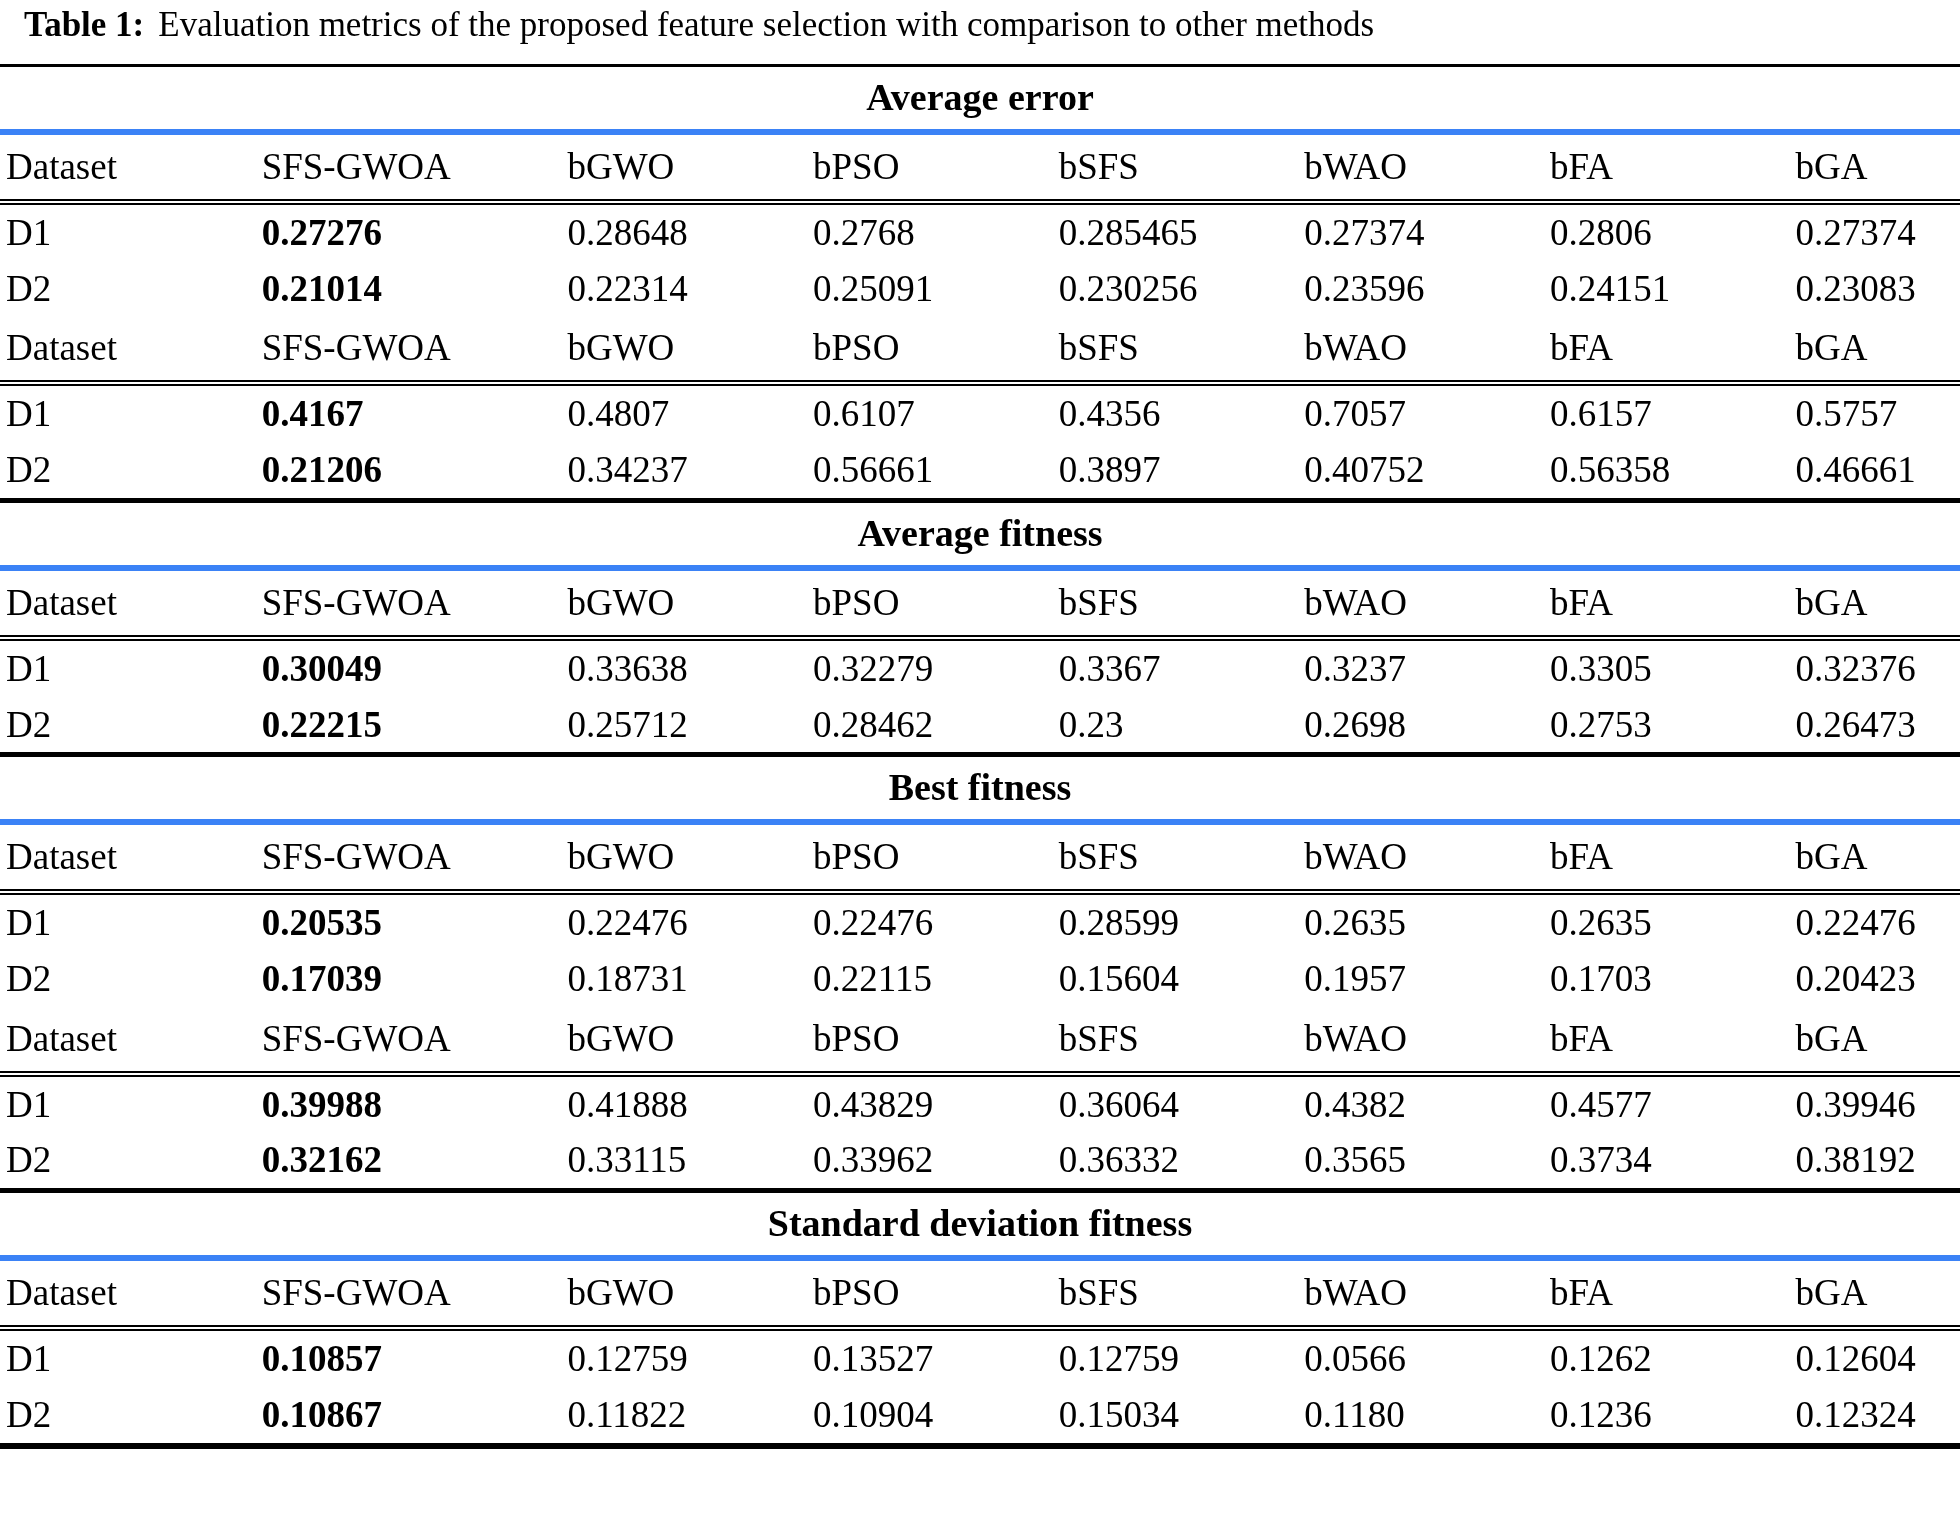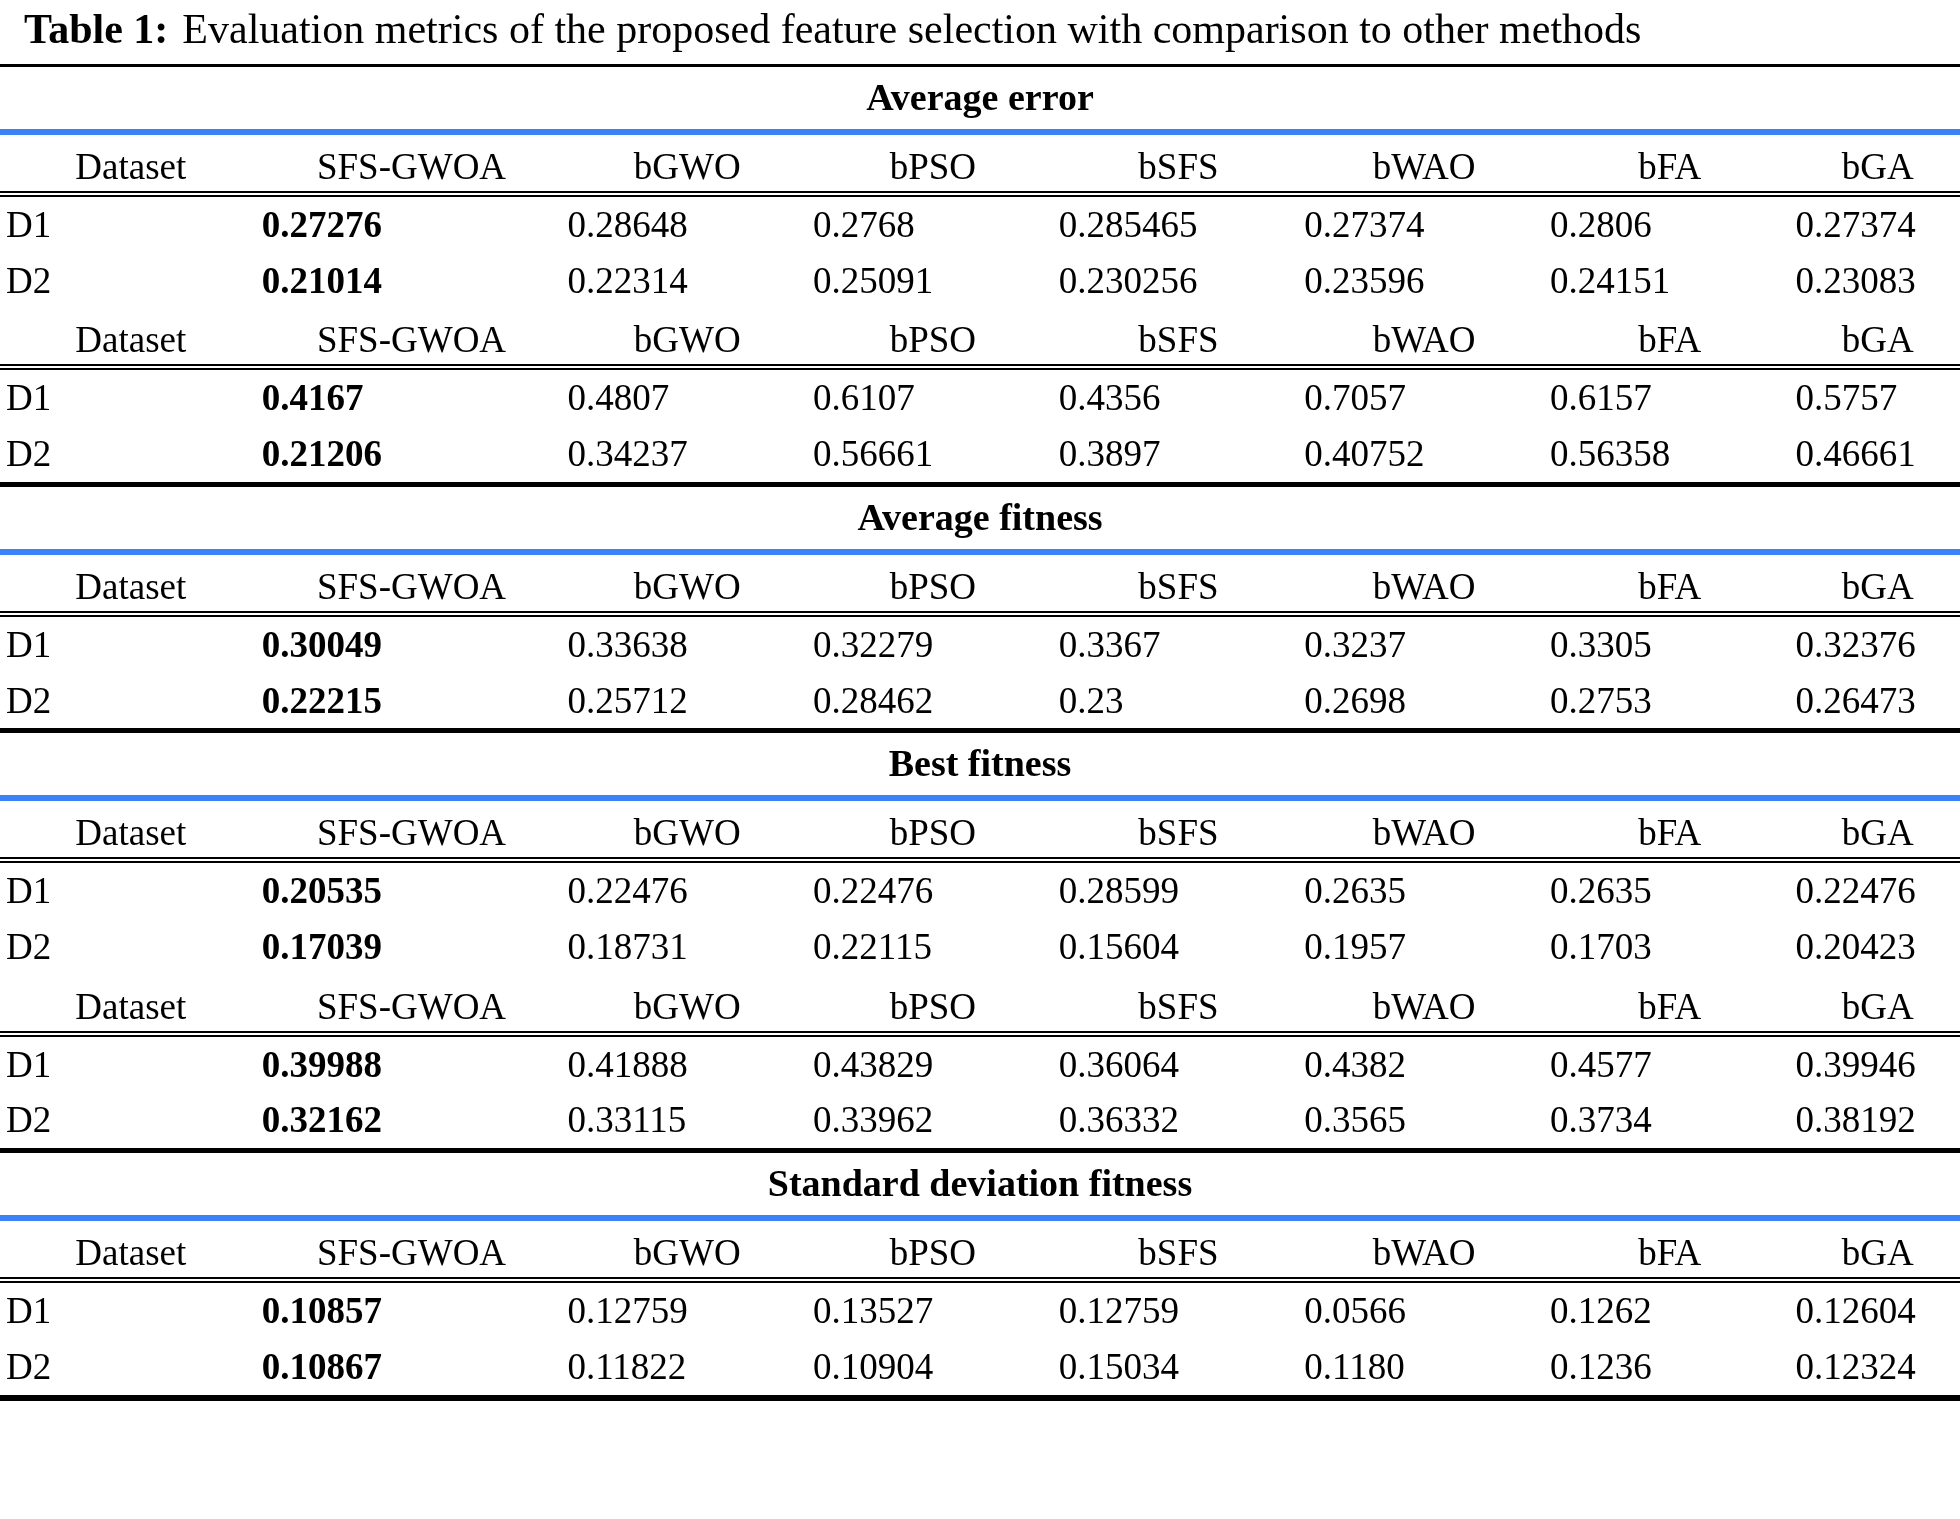--- a/index.html
+++ b/index.html
@@ -13,21 +13,21 @@
   body {
     font-family: "Liberation Serif", "DejaVu Serif", serif;
     color: #000000;
   }
   .page {
     width: 1960px;
     height: 1519px;
     box-sizing: border-box;
   }
   .caption {
-    font-size: 42px;
+    font-size: 35px;
     line-height: 1.1;
     padding: 6px 0 0 24px;
     height: 64px;
     box-sizing: border-box;
     white-space: nowrap;
   }
   .caption .cap-label {
     font-weight: bold;
     margin-right: 14px;
   }
@@ -55,23 +55,23 @@
     padding: 11px 0 11px 0;
     border-top: 5px solid #000;
     border-bottom: 6px solid #3b82f6;
   }
   tr.section-title-row:first-child td {
     border-top: none;
   }
   tr.col-header-row td {
     font-size: 37px;
     line-height: 1.05;
-    padding: 13px 0 4px 6px;
+    padding: 13px 0 12px 6px;
     border-bottom: 6px double #000;
-    text-align: center;
+    text-align: left;
   }
   tr.data-row td {
     font-size: 37px;
     line-height: 1.05;
     padding: 9px 0 8px 6px;
     text-align: left;
   }
   td.bold-val { font-weight: bold; margin-left: 17px; }
   td.dataset-cell { padding-left: 7px; }
 </style>

